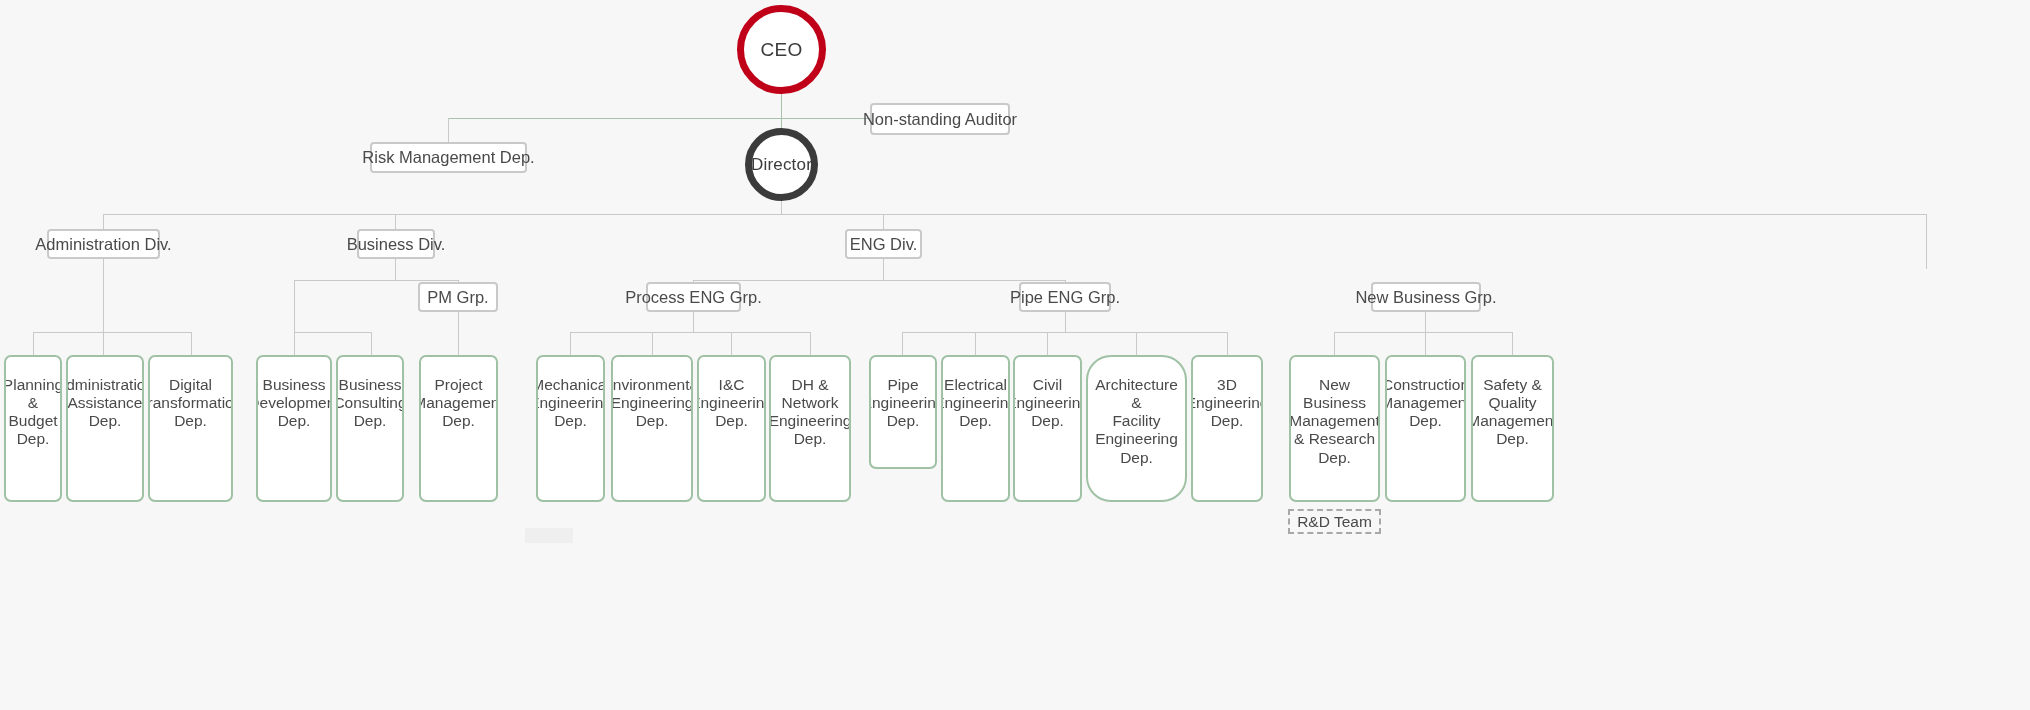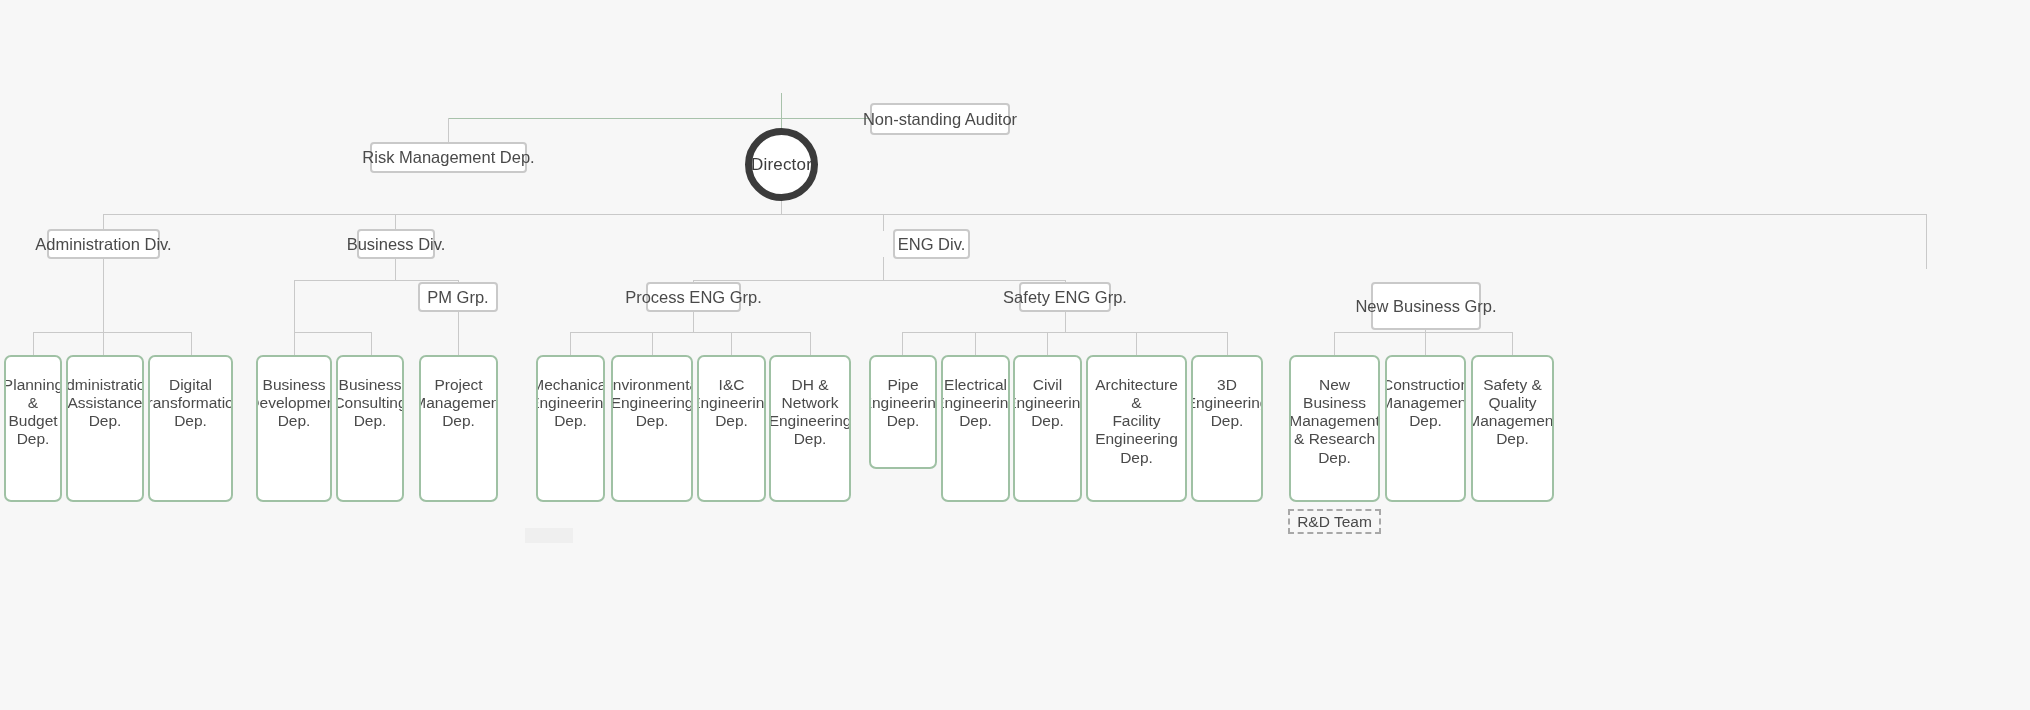--- a/index.html
+++ b/index.html
@@ -163,20 +163,23 @@
   <div class="line v" style="left:1227px; top:332px; height:23px;"></div>
 
   <div class="line v" style="left:1425px; top:310px; height:22px;"></div>
   <div class="line h" style="left:1334px; top:332px; width:178px;"></div>
   <div class="line v" style="left:1334px; top:332px; height:23px;"></div>
   <div class="line v" style="left:1425px; top:332px; height:23px;"></div>
   <div class="line v" style="left:1512px; top:332px; height:23px;"></div>
 
   <div class="artifact" style="left:525px; top:528px; width:48px; height:15px;"></div>
 
+  <div class="circle-node ceo" style="left:737px; top:5px; width:89px; height:89px;">
+    <span>CEO</span>
+  </div>
 
   <div class="circle-node director" style="left:745px; top:128px; width:73px; height:73px; font-size:17px;">
     <span>Director</span>
   </div>
 
   <div class="pill" style="left:870px; top:103px; width:140px; height:32px;">
     <span>Non-standing Auditor</span>
   </div>
 
   <div class="pill" style="left:370px; top:142px; width:157px; height:31px;text-align:right;">
@@ -184,37 +187,37 @@
   </div>
 
   <div class="pill" style="left:47px; top:229px; width:113px; height:30px;">
     <span>Administration Div.</span>
   </div>
 
   <div class="pill" style="left:357px; top:229px; width:78px; height:30px;">
     <span>Business Div.</span>
   </div>
 
-  <div class="pill" style="left:845px; top:229px; width:77px; height:30px;margin-left:48px;">
+  <div class="pill" style="left:845px; top:229px; width:77px; height:30px;">
     <span>ENG Div.</span>
   </div>
 
   <div class="pill" style="left:418px; top:282px; width:80px; height:30px;">
     <span>PM Grp.</span>
   </div>
 
   <div class="pill" style="left:646px; top:282px; width:95px; height:30px;">
     <span>Process ENG Grp.</span>
   </div>
 
   <div class="pill" style="left:1019px; top:282px; width:92px; height:30px;">
-    <span>Safety ENG Grp.</span>
-  </div>
-
-  <div class="pill" style="left:1371px; top:282px; width:110px; height:48px;">
+    <span>Pipe ENG Grp.</span>
+  </div>
+
+  <div class="pill" style="left:1371px; top:282px; width:110px; height:30px;">
     <span>New Business Grp.</span>
   </div>
 
   <div class="leaf" style="left:4px; top:355px; width:58px; height:147px;">Planning
 &amp;
 Budget
 Dep.</div>
 
   <div class="leaf" style="left:66px; top:355px; width:78px; height:147px;">Administration
 Assistance
@@ -257,21 +260,21 @@
 Dep.</div>
 
   <div class="leaf" style="left:941px; top:355px; width:69px; height:147px;">Electrical
 Engineering
 Dep.</div>
 
   <div class="leaf" style="left:1013px; top:355px; width:69px; height:147px;">Civil
 Engineering
 Dep.</div>
 
-  <div class="leaf" style="left:1086px; top:355px; width:101px; height:147px;">Architecture
+  <div class="leaf" style="left:1086px; top:355px; width:101px; height:147px;border-radius:25px;">Architecture
 &amp;
 Facility Engineering
 Dep.</div>
 
   <div class="leaf" style="left:1191px; top:355px; width:72px; height:147px;">3D
 Engineering
 Dep.</div>
 
   <div class="leaf" style="left:1289px; top:355px; width:91px; height:147px;">New Business
 Management

